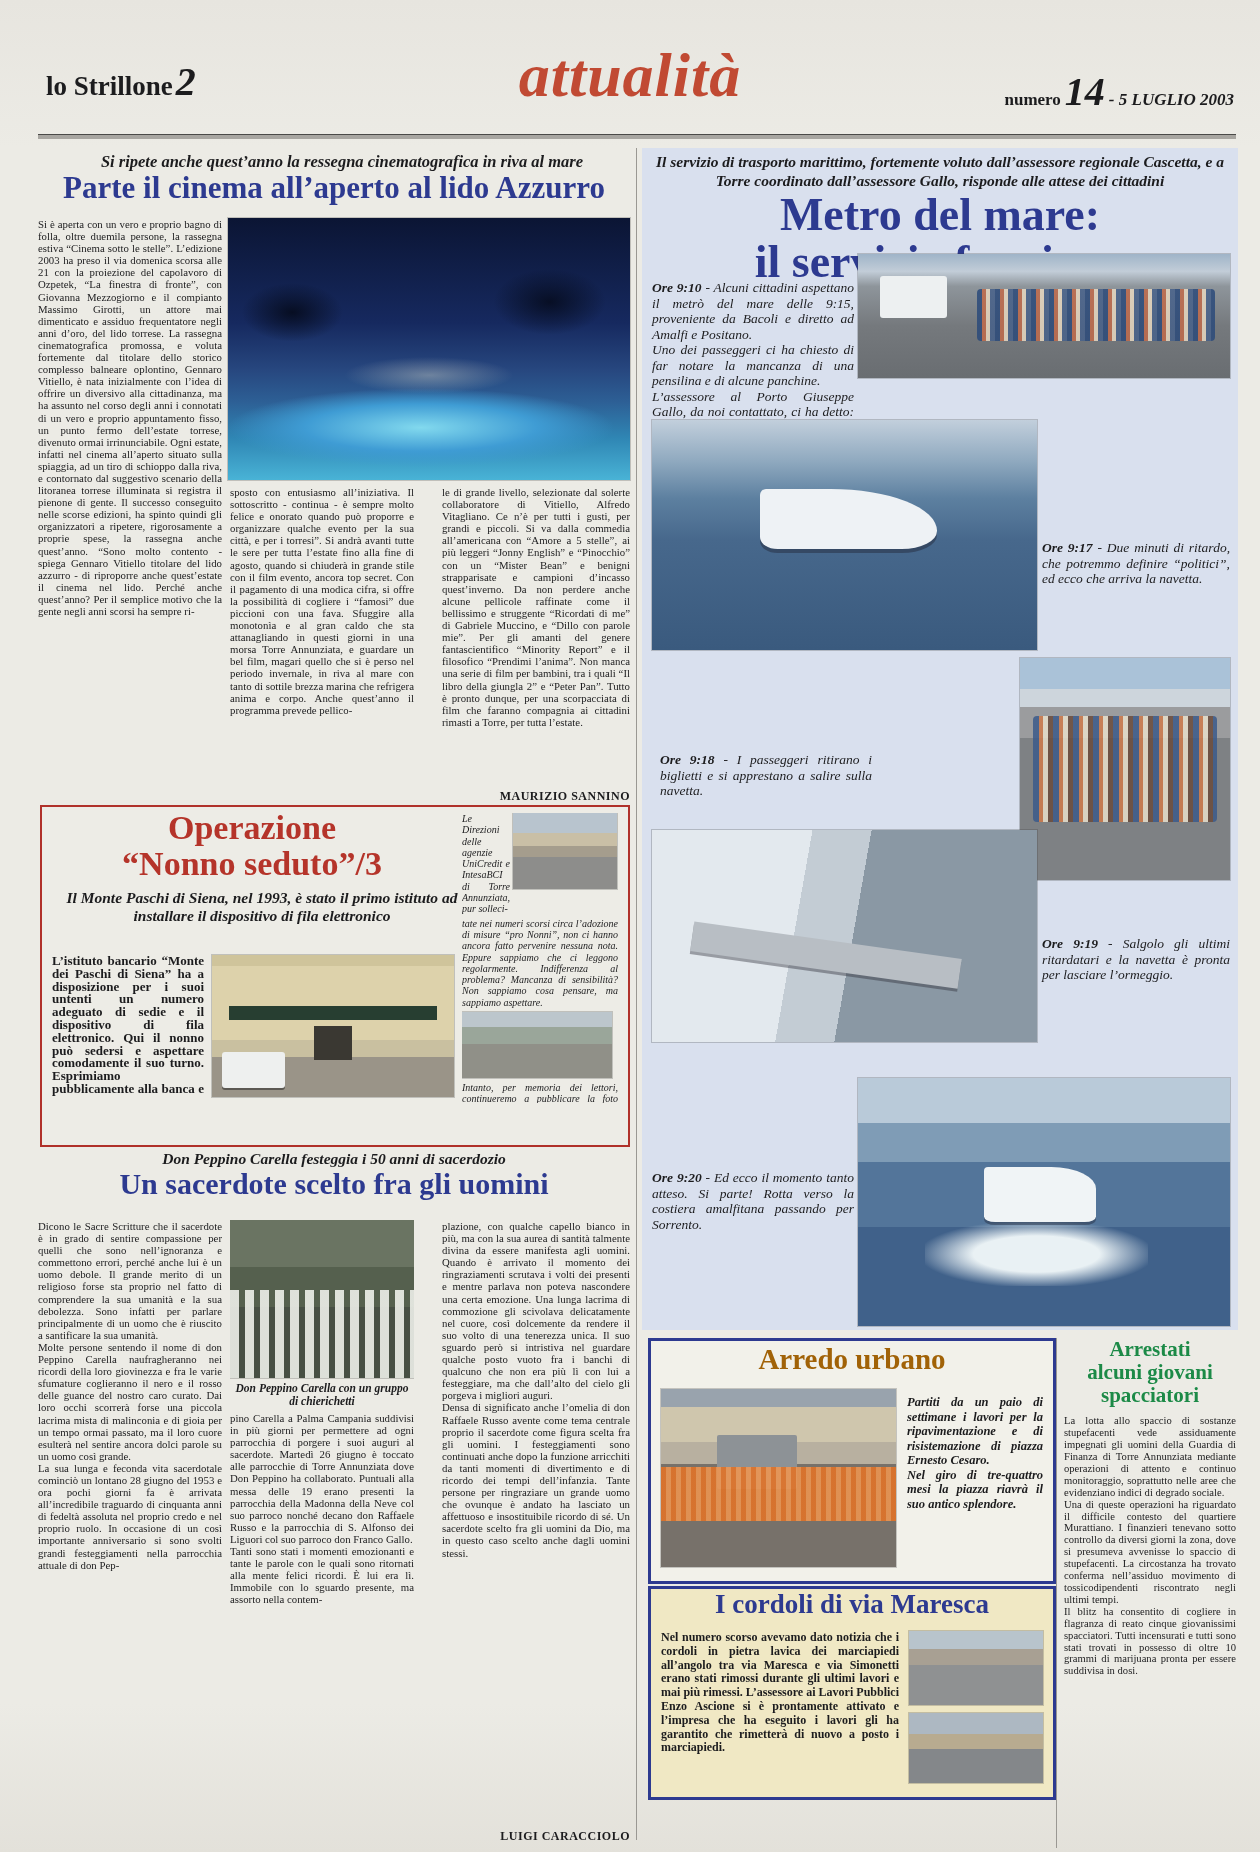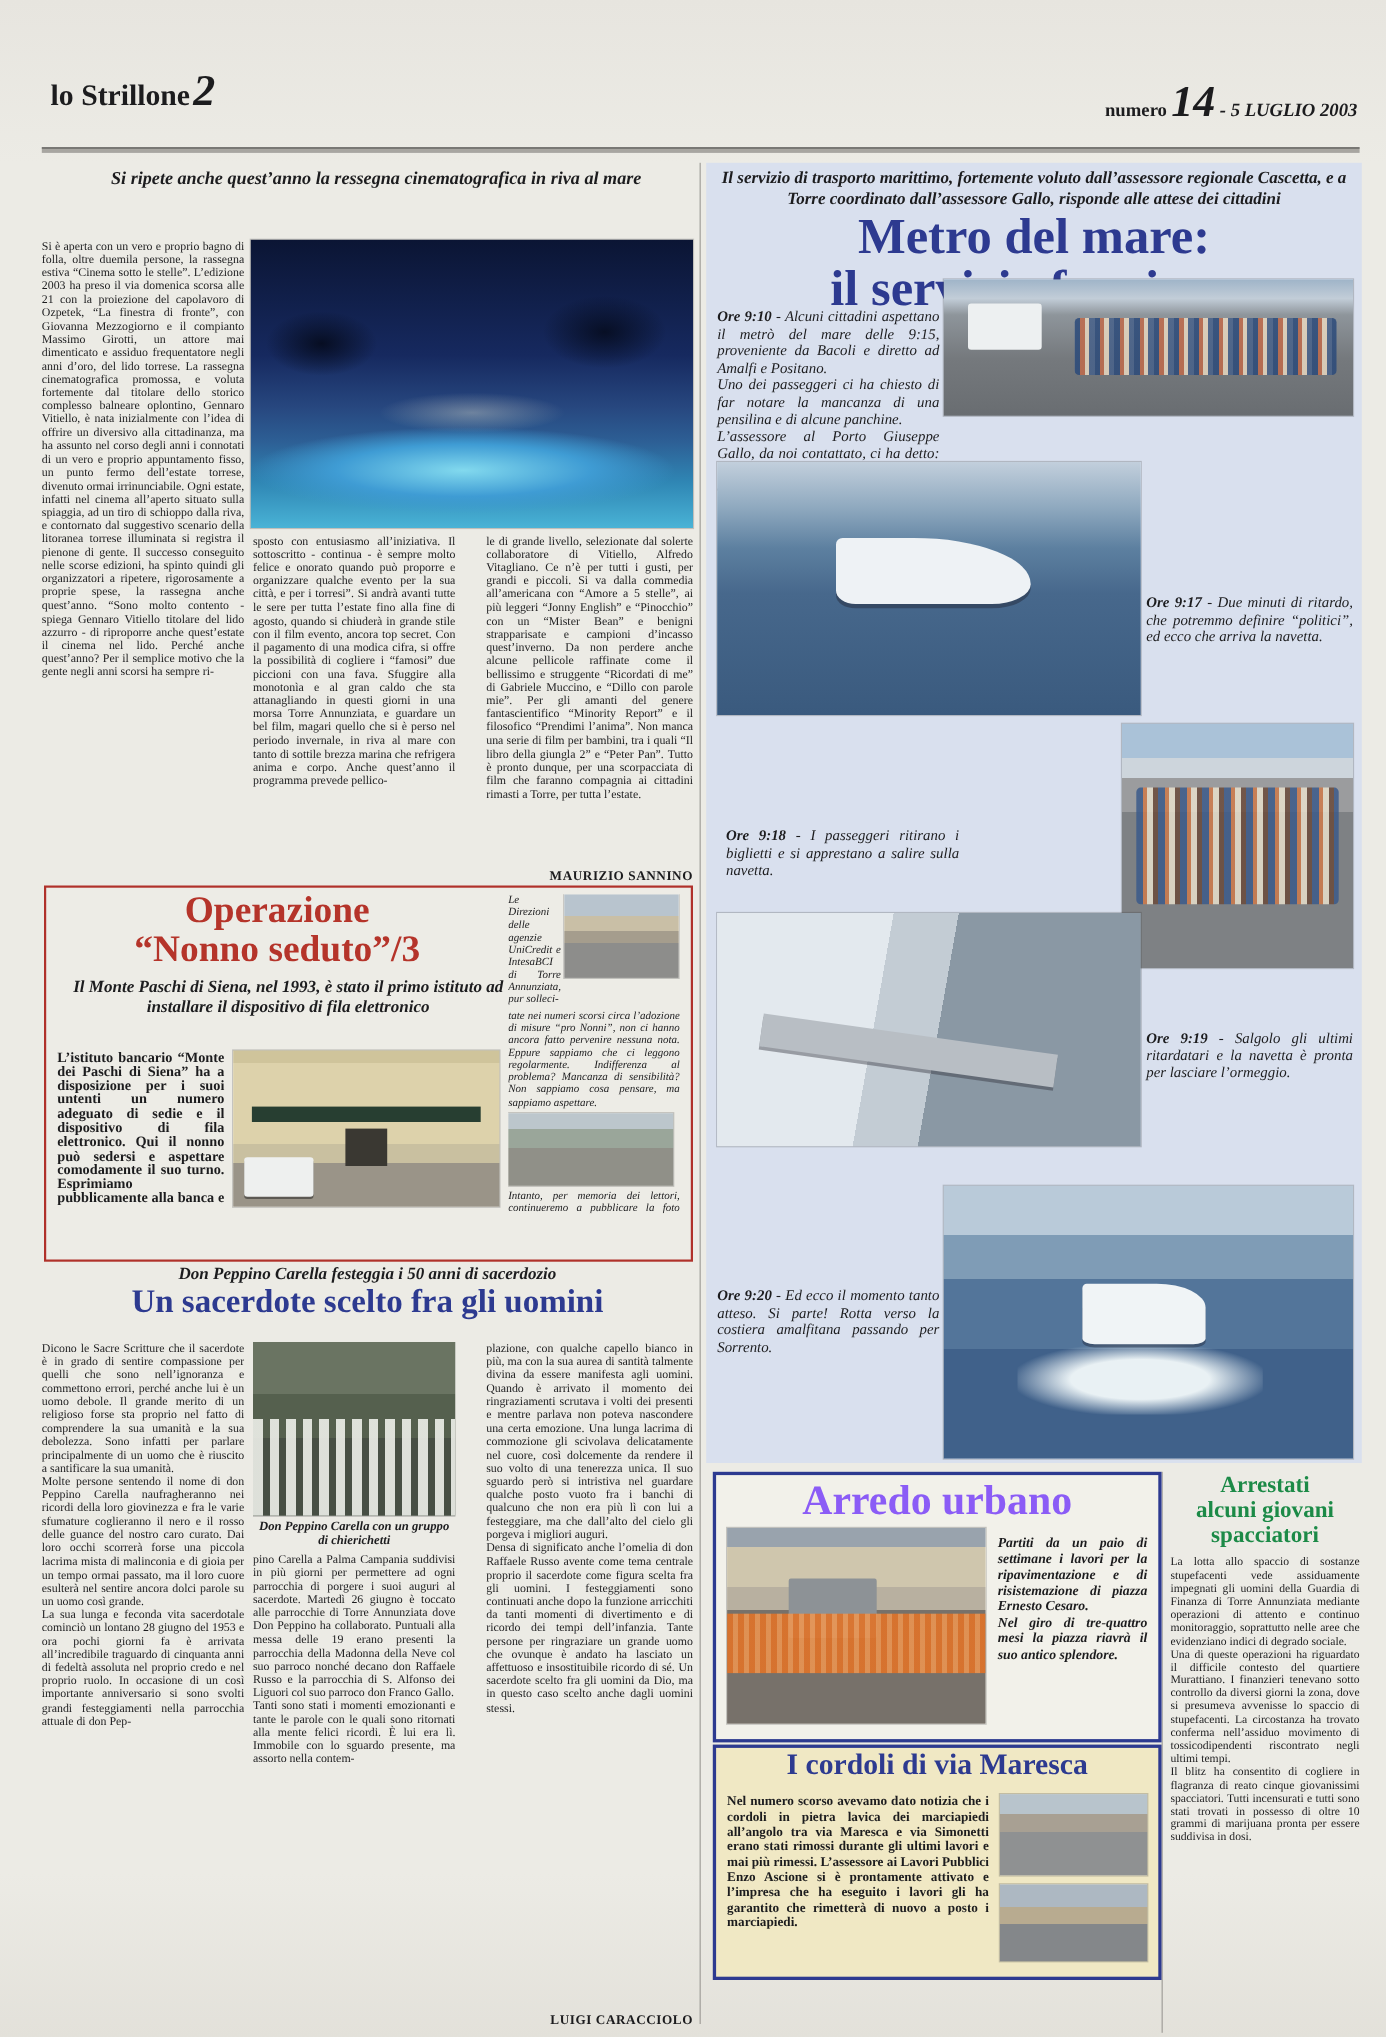--- a/index.html
+++ b/index.html
@@ -101,21 +101,21 @@
   .ramp{left:10%;top:52%;width:70%;height:14%;background:#b8bec4;transform:rotate(8deg);
         box-shadow:0 3px 0 rgba(40,40,50,.4);}
   .ph-depart{left:216px;top:930px;width:372px;height:248px;
     background:linear-gradient(180deg,#b9cad9 0 18%,#7f9cb6 18% 34%,#53759a 34% 60%,#40618a 60% 100%);}
   .wake{left:18%;top:58%;width:60%;height:26%;background:radial-gradient(ellipse at 50% 50%,#e9f1f4 0 40%,rgba(233,241,244,0) 75%);}
   .boat2{left:34%;top:36%;width:30%;height:22%;background:#f0f4f6;
          border-radius:4px 40% 10% 10%;box-shadow:0 3px 0 rgba(40,50,70,.5);}
   
   .arredo{position:absolute;left:648px;top:1338px;width:402px;height:240px;
           border:3px solid #2d3a90;background:#f2f1ea;}
-  .arredo .headline{position:absolute;top:4px;left:0;right:0;font-size:38px;color:#8b5cf6;}
+  .arredo .headline{position:absolute;top:4px;left:0;right:0;font-size:29px;color:#a16207;}
   .ph-works{left:10px;top:48px;width:235px;height:178px;
     background:linear-gradient(180deg,#99a3ad 0 10%,#cfc6ad 10% 30%,#b8b0a0 30% 42%,#77716a 42% 100%);}
   .fence{top:44%;left:0;right:0;height:30%;opacity:.95;
     background:repeating-linear-gradient(90deg,rgba(225,115,40,.95) 0 5px,rgba(240,150,80,.9) 5px 10px);}
   .machine{top:26%;left:24%;width:34%;height:30%;background:#8d9296;border-radius:2px;}
   .arredo-text{position:absolute;left:256px;top:54px;width:136px;font-weight:bold;font-style:italic;
                font-size:12.5px;line-height:14.5px;text-align:justify;white-space:pre-line;}
   
   .cordoli{position:absolute;left:648px;top:1586px;width:402px;height:208px;
            border:3px solid #2d3a90;background:#f0e8c4;}
@@ -133,32 +133,34 @@
 </style>
 </head>
 <body>
 
 <div class="page">
 
   <div class="mh-left">
     <span class="mh-name">lo Strillone</span>
     <span class="mh-big">2</span>
   </div>
+  <div class="mh-center">attualità</div>
   <div class="mh-right">
     <span class="mh-numlabel">numero</span>
     <span class="mh-big">14</span>
     <span class="mh-date">- 5 LUGLIO 2003</span>
   </div>
   <div class="mast-rule"></div>
 
   <div class="vrule" style="left:636px;top:148px;height:1692px;"></div>
   <div class="vrule" style="left:1056px;top:1338px;height:510px;"></div>
 
   <section class="cinema">
     <div class="kicker">Si ripete anche quest’anno la ressegna cinematografica in riva al mare</div>
+    <div class="headline">Parte il cinema all’aperto al lido Azzurro</div>
     <div class="ph ph-pool"></div>
     <div class="cin-col bodytxt" style="left:0;top:70px;width:184px;height:584px;">Si è aperta con un vero e proprio bagno di folla, oltre duemila persone, la rassegna estiva “Cinema sotto le stelle”. L’edizione 2003 ha preso il via domenica scorsa alle 21 con la proiezione del capolavoro di Ozpetek, “La finestra di fronte”, con Giovanna Mezzogiorno e il compianto Massimo Girotti, un attore mai dimenticato e assiduo frequentatore negli anni d’oro, del lido torrese. La rassegna cinematografica promossa, e voluta fortemente dal titolare dello storico complesso balneare oplontino, Gennaro Vitiello, è nata inizialmente con l’idea di offrire un diversivo alla cittadinanza, ma ha assunto nel corso degli anni i connotati di un vero e proprio appuntamento fisso, un punto fermo dell’estate torrese, divenuto ormai irrinunciabile. Ogni estate, infatti nel cinema all’aperto situato sulla spiaggia, ad un tiro di schioppo dalla riva, e contornato dal suggestivo scenario della litoranea torrese illuminata si registra il pienone di gente. Il successo conseguito nelle scorse edizioni, ha spinto quindi gli organizzatori a ripetere, rigorosamente a proprie spese, la rassegna anche quest’anno. “Sono molto contento - spiega Gennaro Vitiello titolare del lido azzurro - di riproporre anche quest’estate il cinema nel lido. Perché anche quest’anno? Per il semplice motivo che la gente negli anni scorsi ha sempre ri-</div>
     <div class="cin-col bodytxt" style="left:192px;top:338px;width:184px;height:316px;">sposto con entusiasmo all’iniziativa. Il sottoscritto - continua - è sempre molto felice e onorato quando può proporre e organizzare qualche evento per la sua città, e per i torresi”. Si andrà avanti tutte le sere per tutta l’estate fino alla fine di agosto, quando si chiuderà in grande stile con il film evento, ancora top secret. Con il pagamento di una modica cifra, si offre la possibilità di cogliere i “famosi” due piccioni con una fava. Sfuggire alla monotonìa e al gran caldo che sta attanagliando in questi giorni in una morsa Torre Annunziata, e guardare un bel film, magari quello che si è perso nel periodo invernale, in riva al mare con tanto di sottile brezza marina che refrigera anima e corpo. Anche quest’anno il programma prevede pellico-</div>
     <div class="cin-col" style="left:404px;top:338px;width:188px;height:316px;display:flex;flex-direction:column;">
       <div class="bodytxt" style="flex:1;overflow:hidden;">le di grande livello, selezionate dal solerte collaboratore di Vitiello, Alfredo Vitagliano. Ce n’è per tutti i gusti, per grandi e piccoli. Si va dalla commedia all’americana con “Amore a 5 stelle”, ai più leggeri “Jonny English” e “Pinocchio” con un “Mister Bean” e benigni strapparisate e campioni d’incasso quest’inverno. Da non perdere anche alcune pellicole raffinate come il bellissimo e struggente “Ricordati di me” di Gabriele Muccino, e “Dillo con parole mie”. Per gli amanti del genere fantascientifico “Minority Report” e il filosofico “Prendimi l’anima”. Non manca una serie di film per bambini, tra i quali “Il libro della giungla 2” e “Peter Pan”. Tutto è pronto dunque, per una scorpacciata di film che faranno compagnia ai cittadini rimasti a Torre, per tutta l’estate.</div>
       <div class="byline">MAURIZIO SANNINO</div>
     </div>
   </section>
 
   <section class="nonno">

